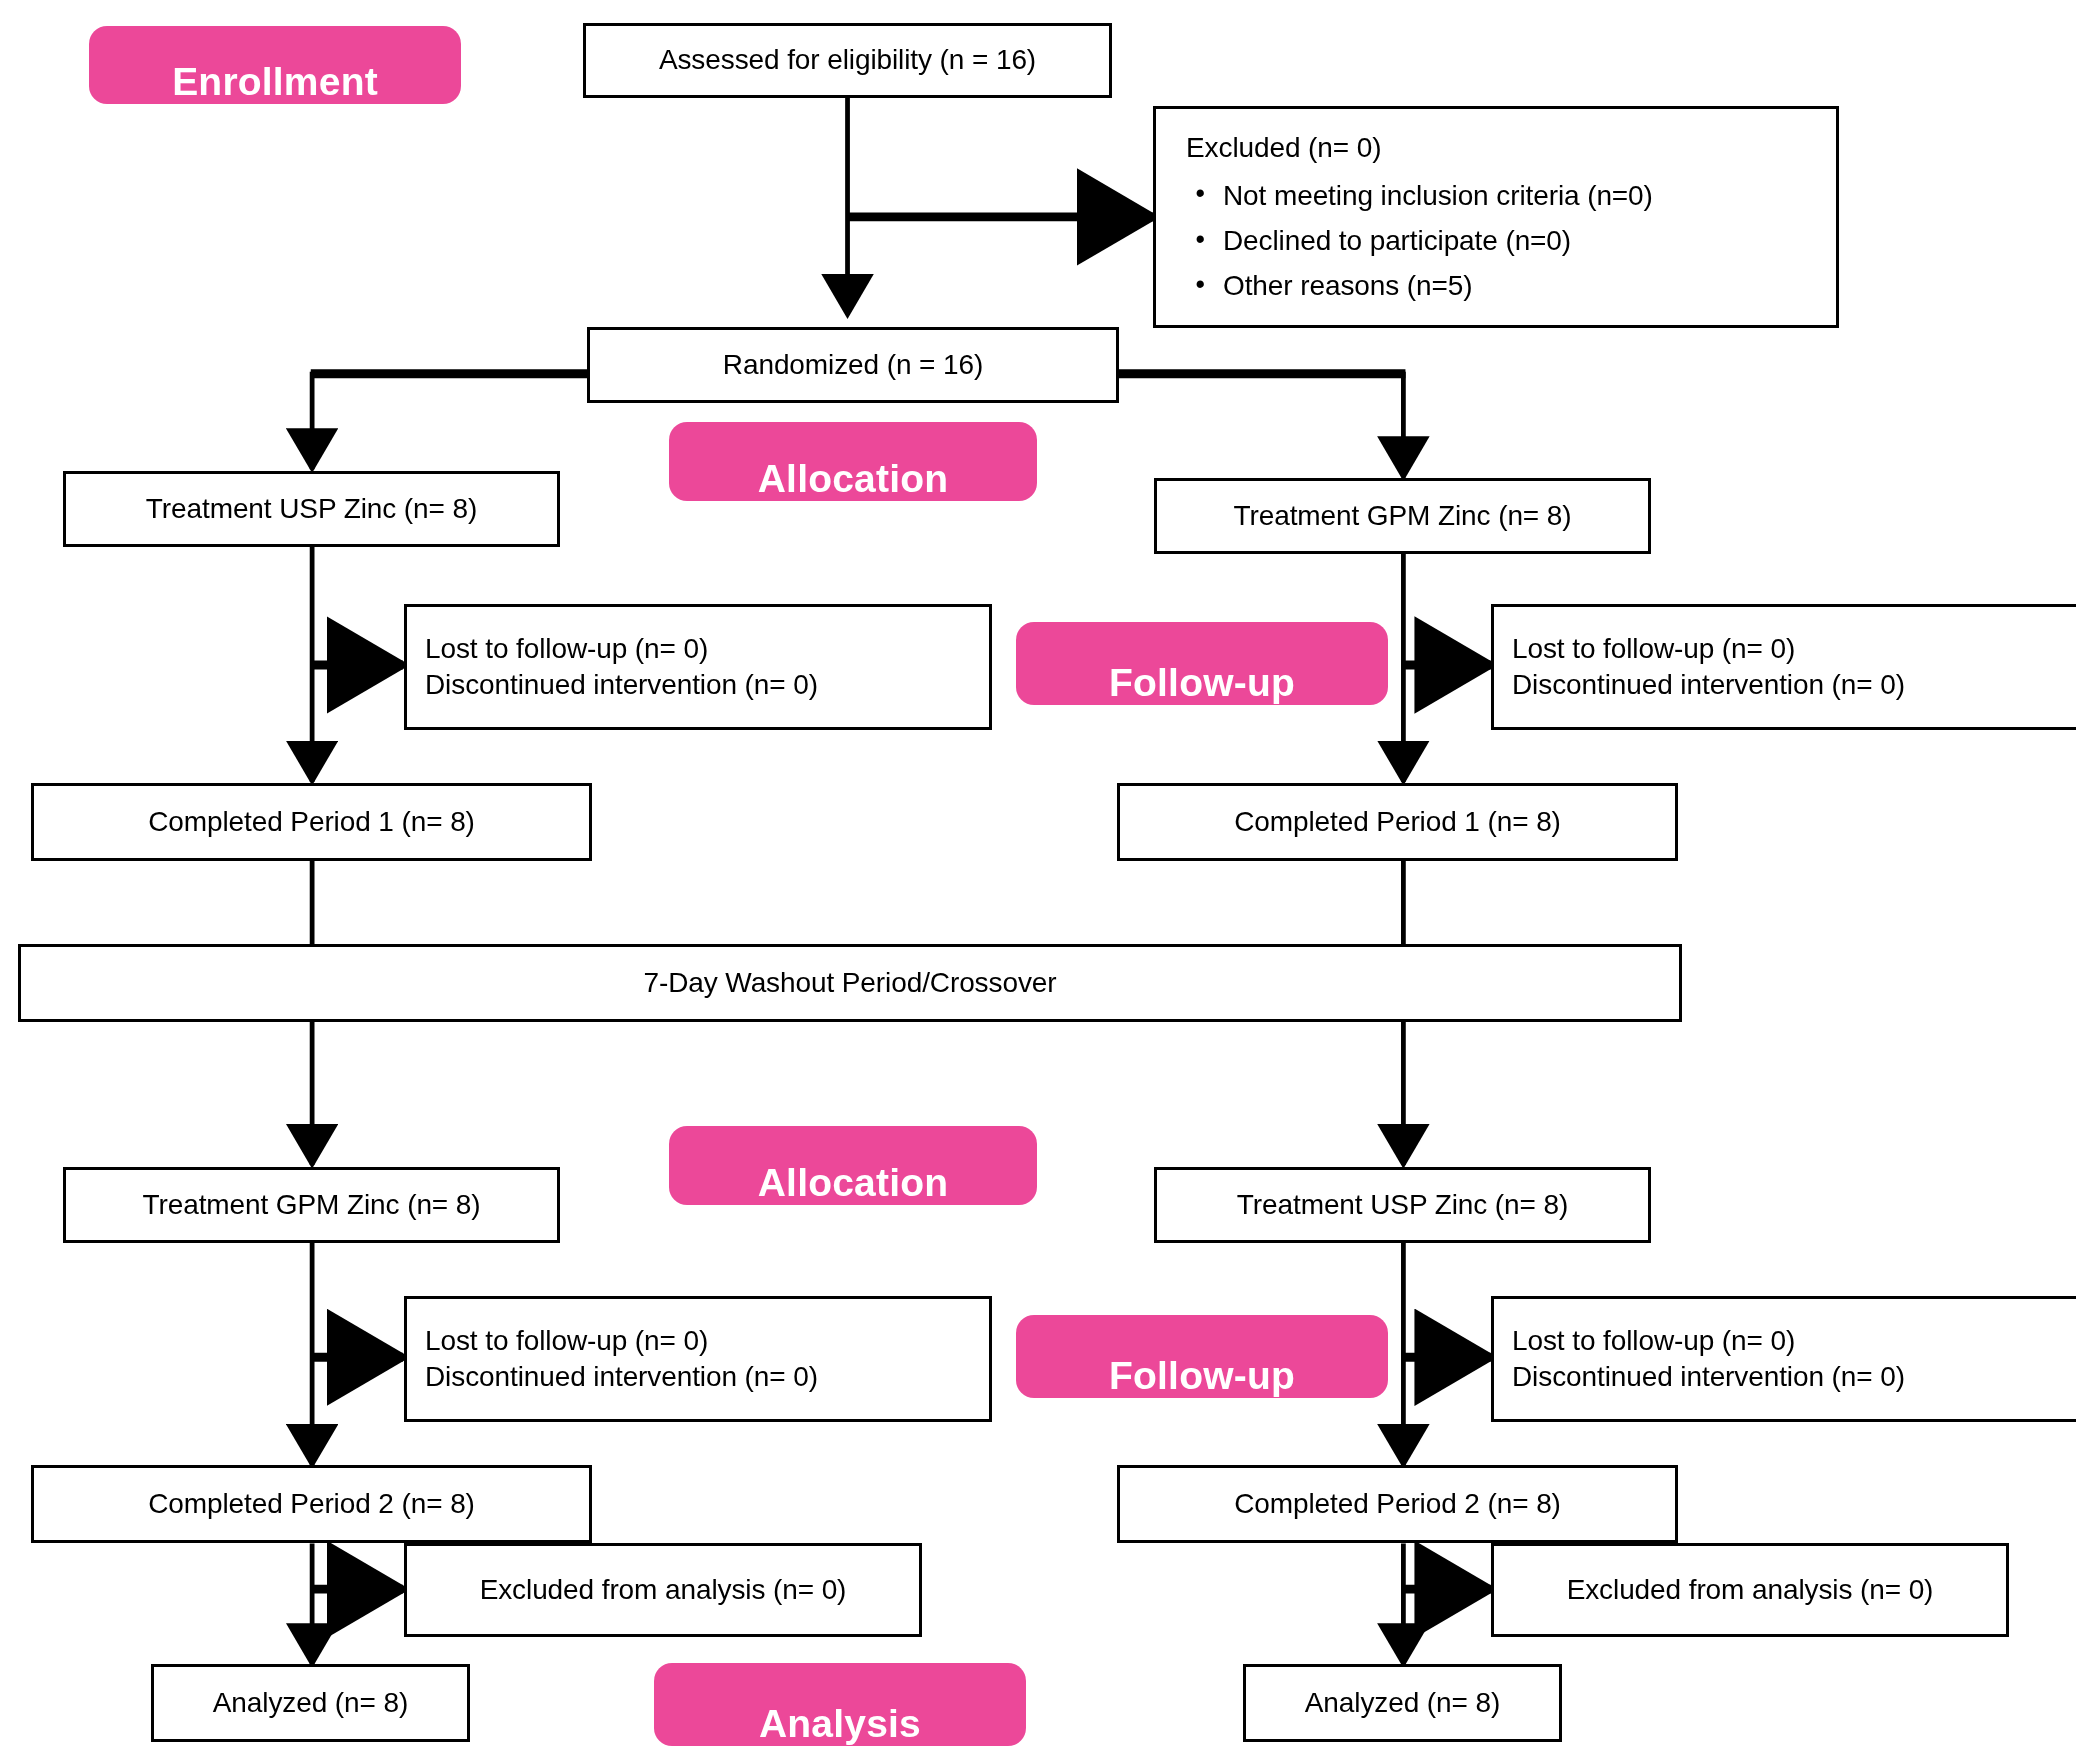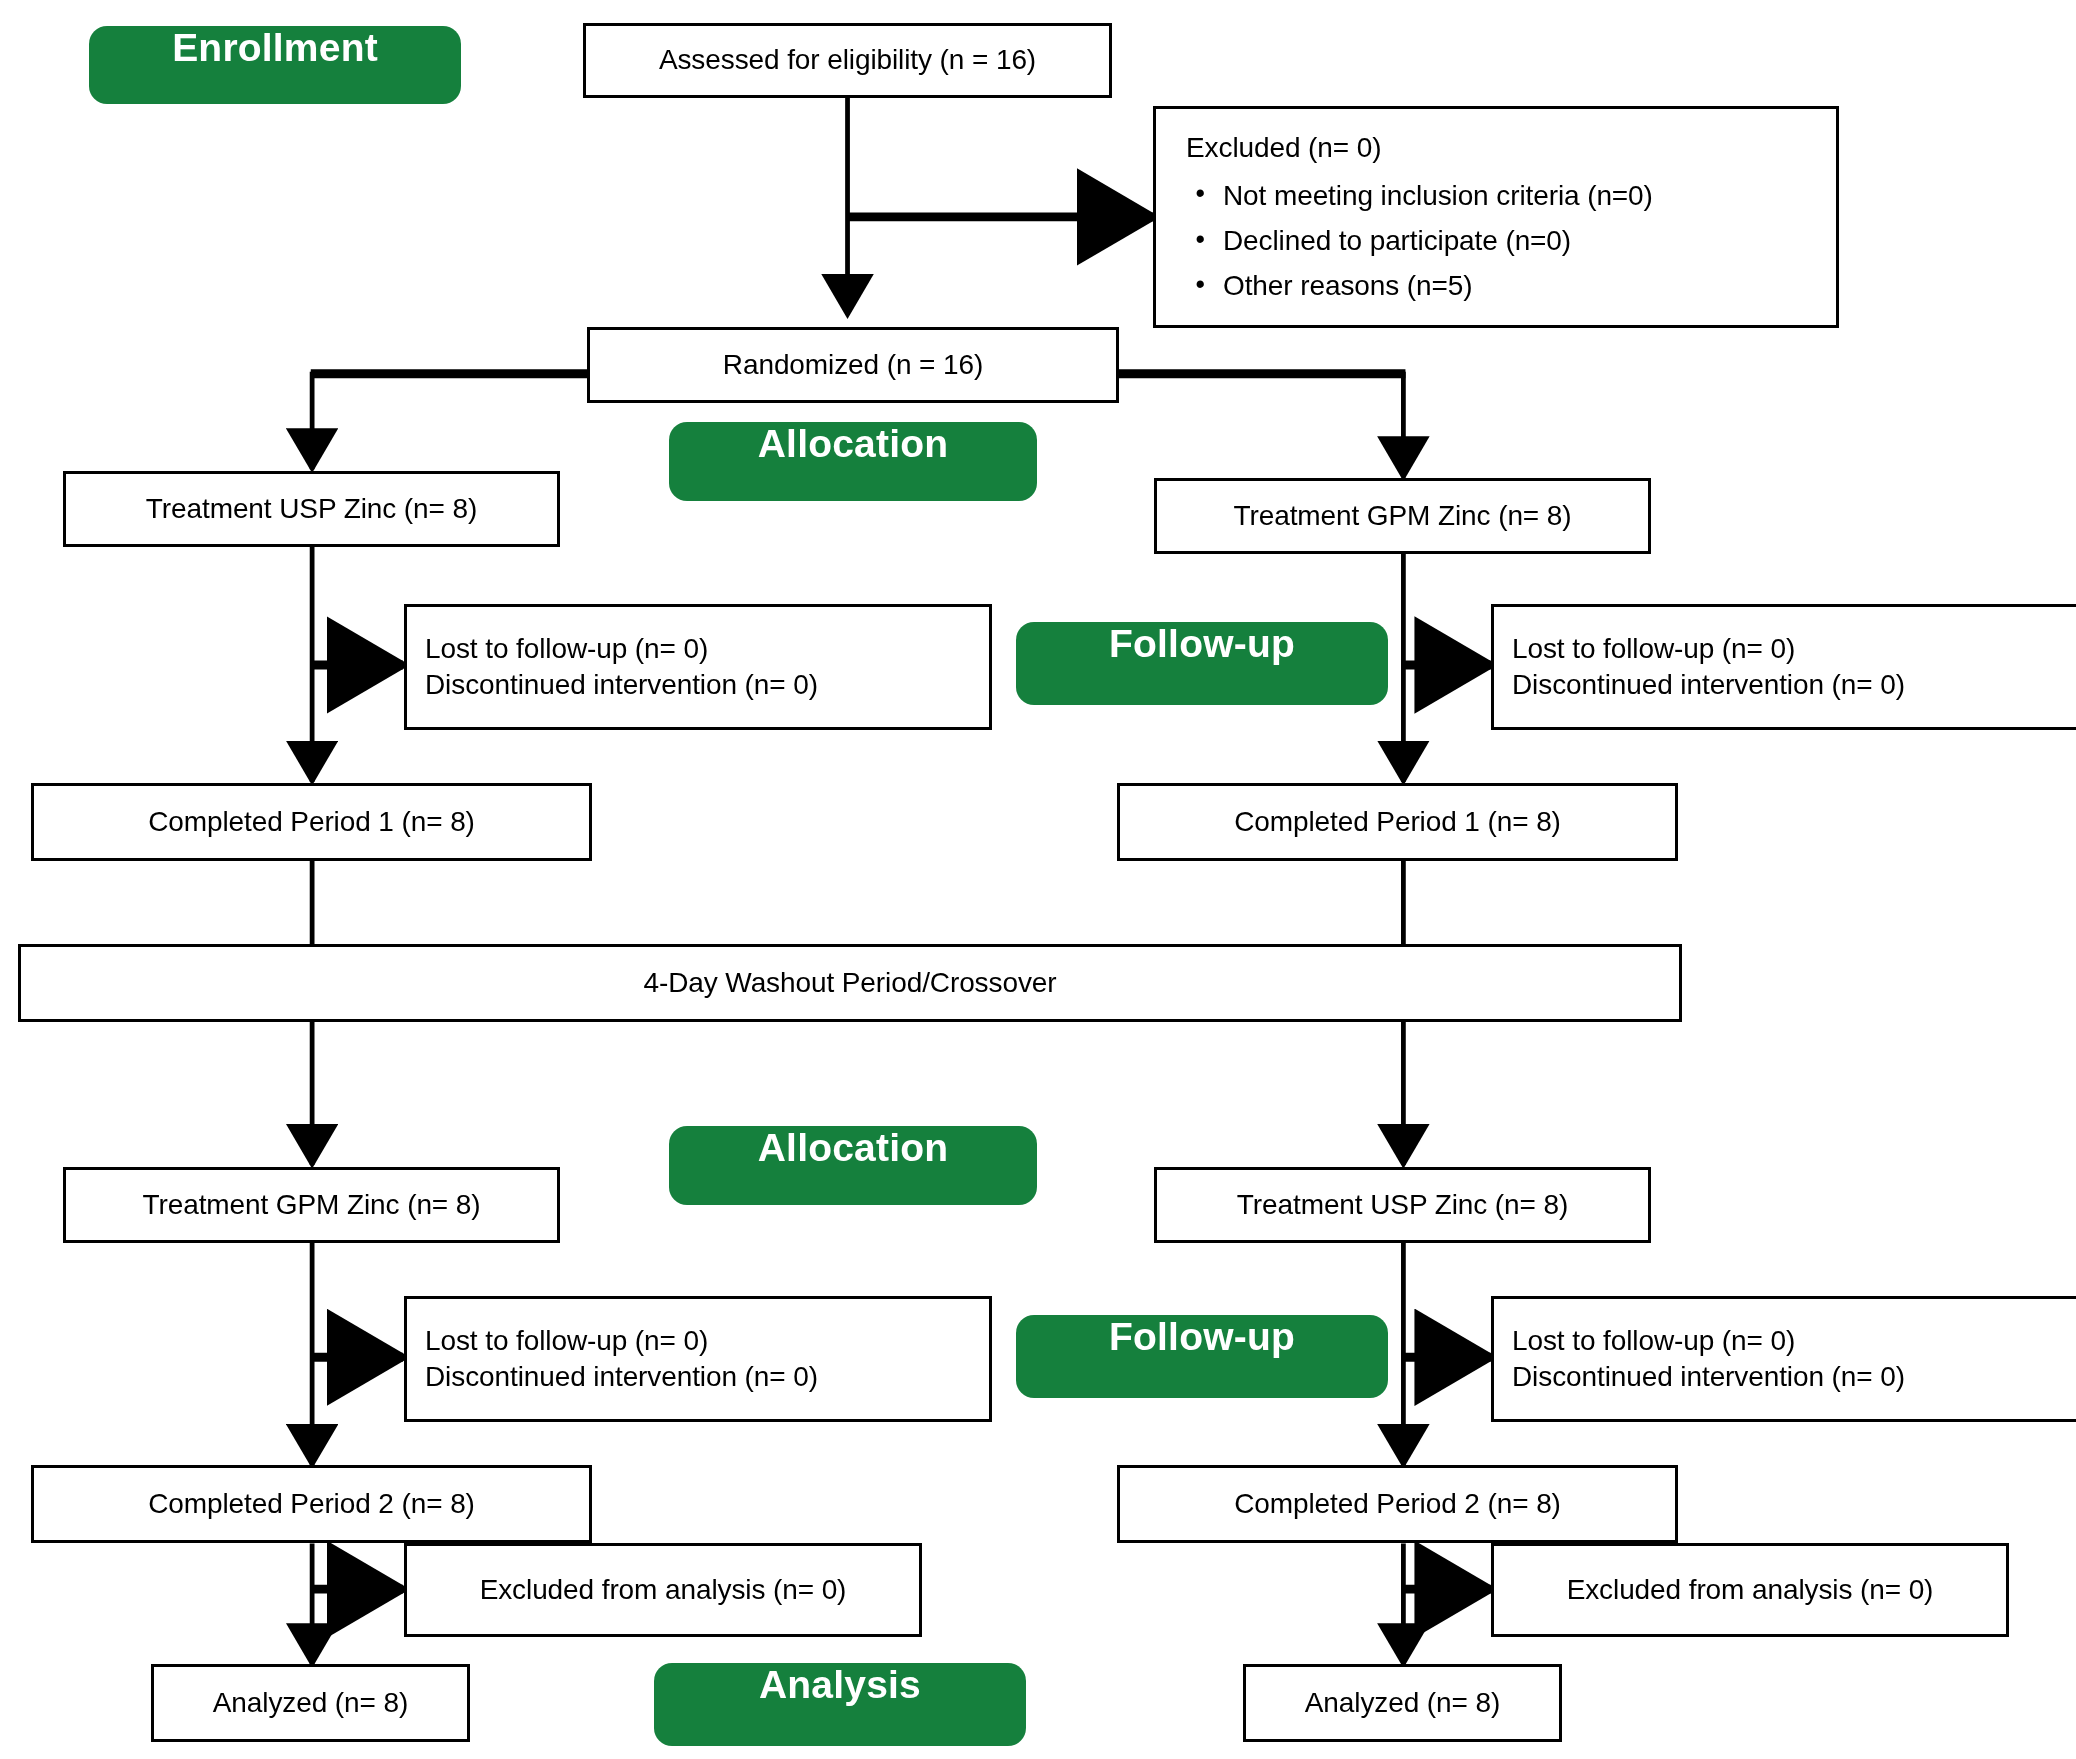--- a/index.html
+++ b/index.html
@@ -23,25 +23,25 @@
     z-index:3;
   }
   .box .txt{padding:0 9.6px;}
 
   .box.left-align{justify-content:flex-start;text-align:left;}
   .box.left-align .txt{padding:0 6.8px 0 18px;}
 
   .badge{
     position:absolute;
     box-sizing:border-box;
-    background:#15803d;
+    background:#ec4899;
     color:#ffffff;
     border-radius:18px;
     display:flex;
-    align-items:flex-start;
+    align-items:flex-end;
     justify-content:center;
     font-weight:bold;
     font-size:39px;
     letter-spacing:0.2px;
     z-index:4;
   }
 
   ul.reasons{
     margin:12px;
     padding:0;
@@ -168,21 +168,21 @@
 
   <div class="box" style="left:31px;top:783px;width:561px;height:78px;">
     <span class="txt">Completed Period 1 (n= 8)</span>
   </div>
 
   <div class="box" style="left:1117px;top:783px;width:561px;height:78px;">
     <span class="txt">Completed Period 1 (n= 8)</span>
   </div>
 
   <div class="box" style="left:18px;top:944px;width:1664px;height:78px;">
-    <span class="txt">4-Day Washout Period/Crossover</span>
+    <span class="txt">7-Day Washout Period/Crossover</span>
   </div>
 
   <div class="badge" style="left:669px;top:1126px;width:368px;height:79px;">
     <span>Allocation</span>
   </div>
 
   <div class="box" style="left:63px;top:1167px;width:497px;height:76px;">
     <span class="txt">Treatment GPM Zinc (n= 8)</span>
   </div>
 

